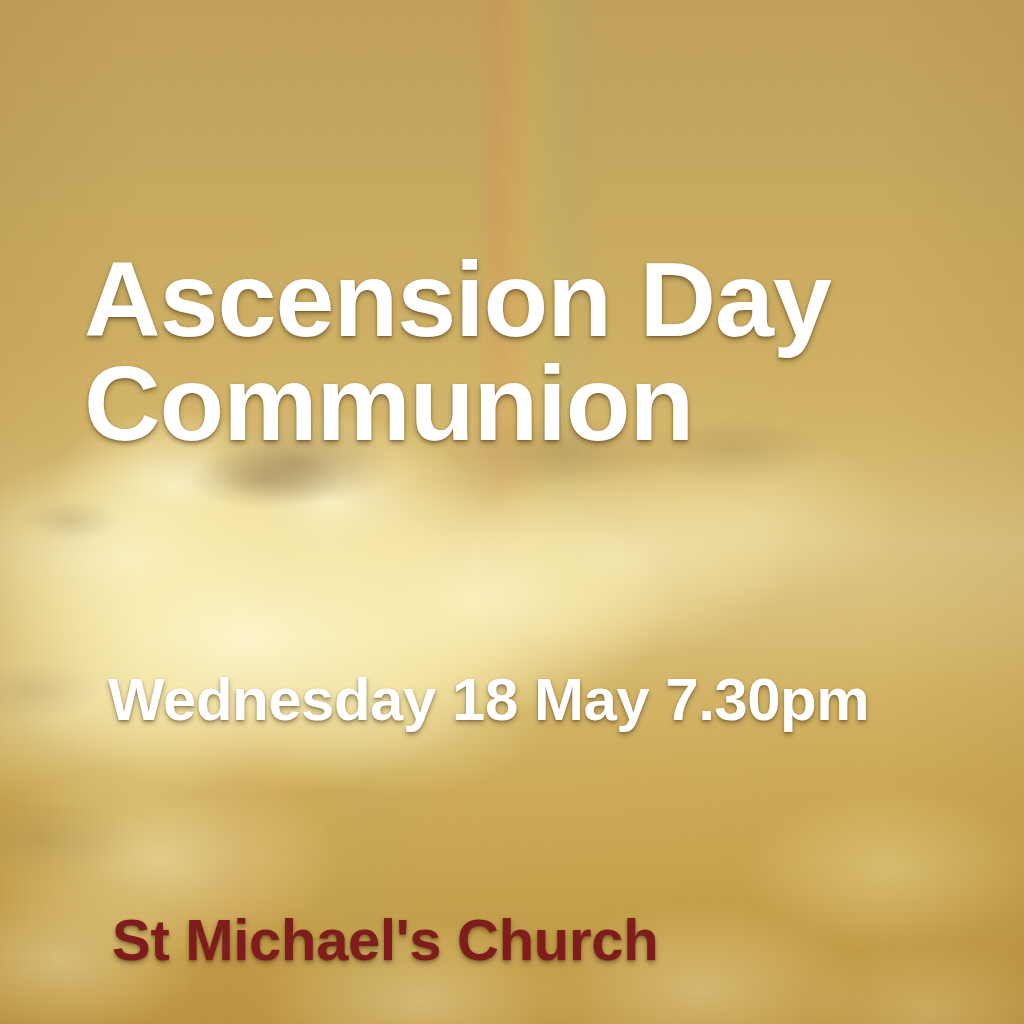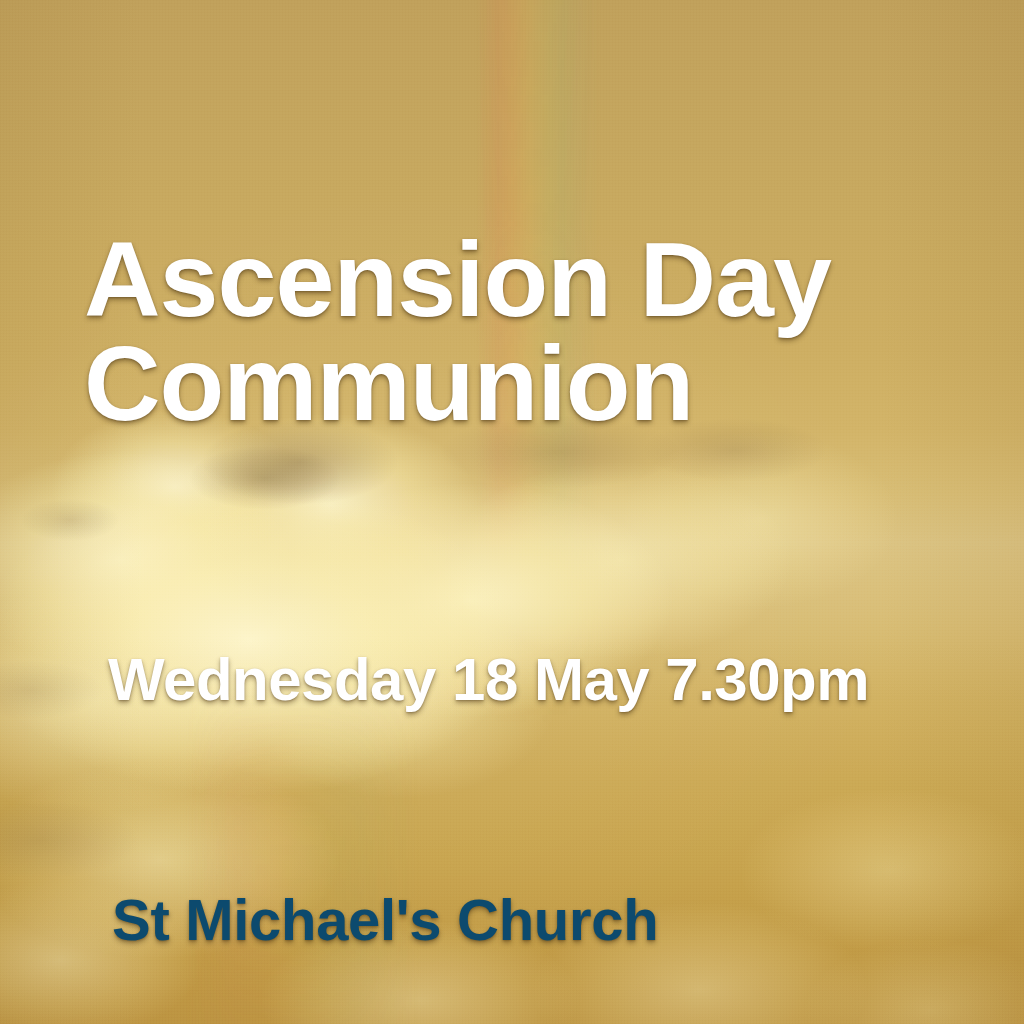--- a/index.html
+++ b/index.html
@@ -142,20 +142,21 @@
       repeating-linear-gradient(90deg, rgba(0,0,0,0.4) 0px, rgba(0,0,0,0) 1px, rgba(255,255,255,0.35) 2px, rgba(0,0,0,0) 3px);
     mix-blend-mode: overlay;
   }
 
   
 
   #text-layer {
     position: absolute;
     inset: 0;
     z-index: 10;
+    margin-top: 20px;
   }
 
   .headline {
     position: absolute;
     left: 84px;
     top: 228px;
     width: 900px;
     color: #ffffff;
     font-size: 106px;
     font-weight: bold;
@@ -178,21 +179,21 @@
     line-height: 1.05;
     text-shadow:
       0 3px 5px rgba(70,48,16,0.42),
       0 1px 2px rgba(70,48,16,0.32);
   }
 
   .subline-venue {
     position: absolute;
     left: 112px;
     top: 890px;
-    color: #0c4a6e;
+    color: #7f1d1d;
     font-size: 58px;
     font-weight: bold;
     letter-spacing: -0.3px;
     line-height: 1.05;
     text-shadow:
       0 3px 5px rgba(70,48,16,0.42),
       0 1px 2px rgba(70,48,16,0.32);
   }
 </style>
 </head>

